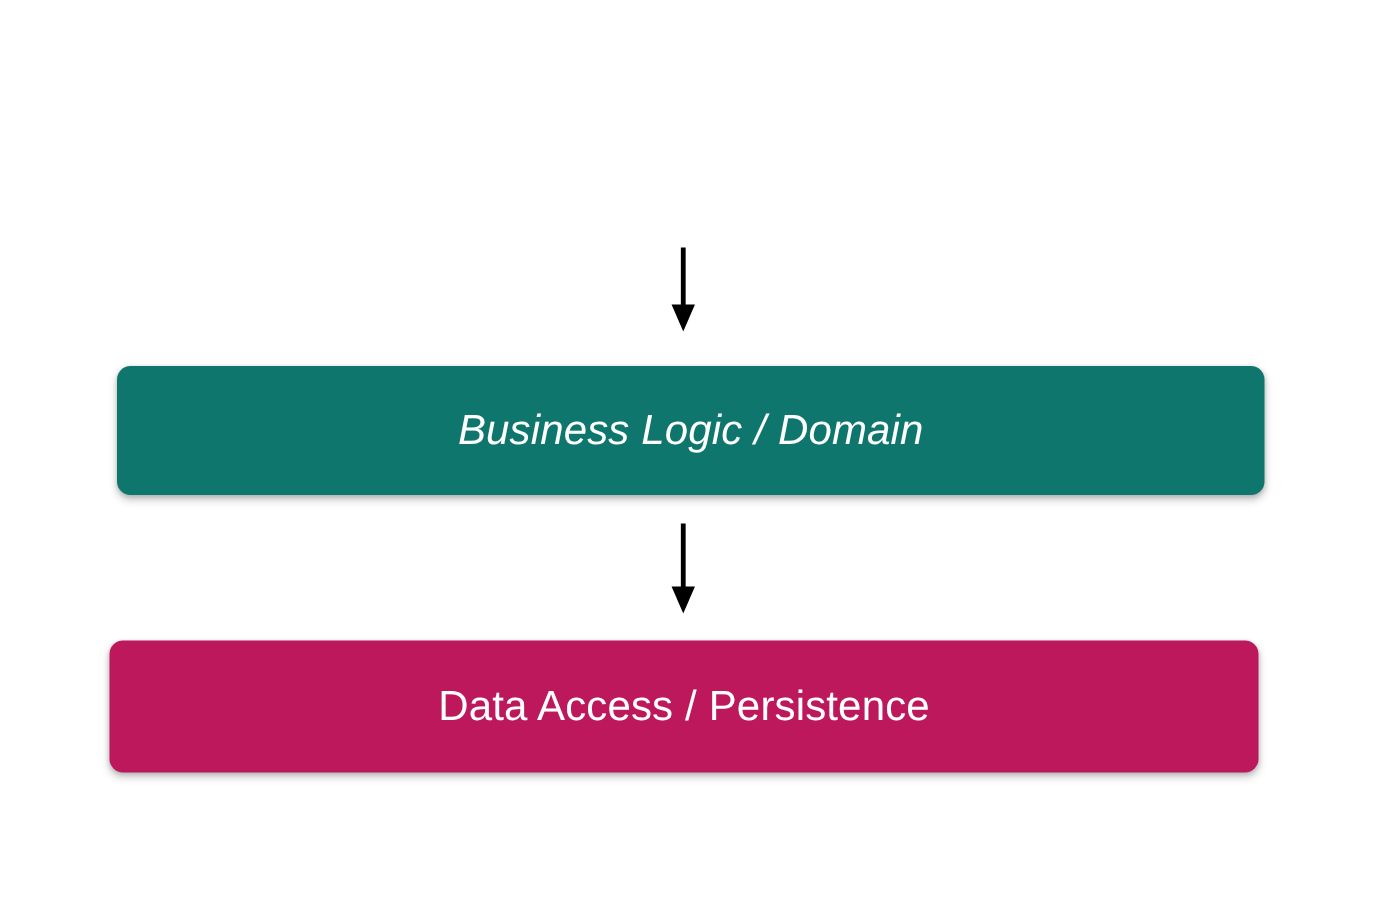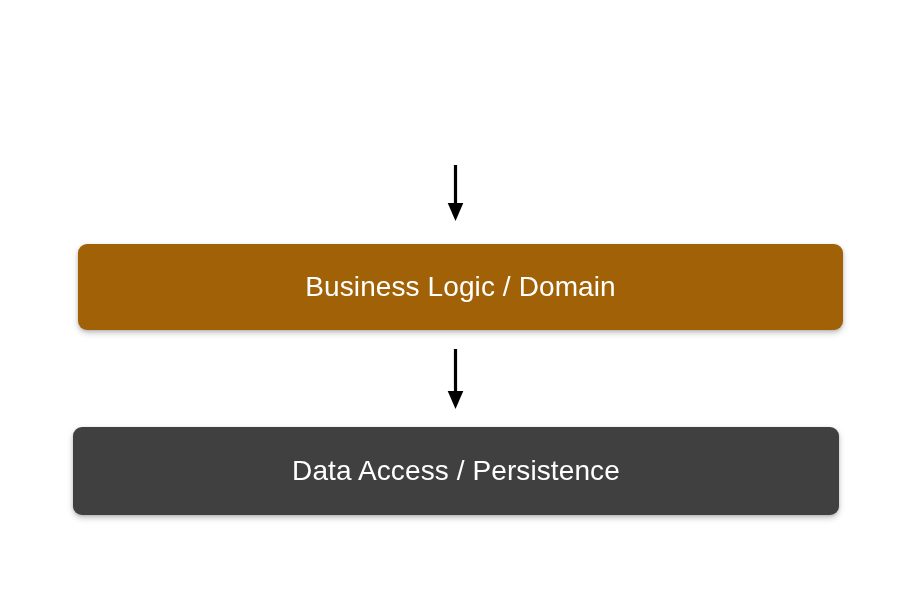--- a/index.html
+++ b/index.html
@@ -80,26 +80,26 @@
 <body>
 
 <div id="diagram-canvas">
 
 
   <svg class="flow-arrow" id="arrow-presentation-to-business" viewBox="0 0 62 60" xmlns="http://www.w3.org/2000/svg">
     <line x1="30.5" y1="2" x2="30.5" y2="42" stroke="#000000" stroke-width="3.2"></line>
     <polygon points="30.5,58 22.7,40 38.3,40" fill="#000000"></polygon>
   </svg>
 
-  <div class="layer-box" id="box-business-logic" style="background:#a16207;">
+  <div class="layer-box" id="box-business-logic" style="background:#0f766e;font-style:italic;">
     <span class="layer-label">Business Logic / Domain</span>
   </div>
 
   <svg class="flow-arrow" id="arrow-business-to-data" viewBox="0 0 62 64" xmlns="http://www.w3.org/2000/svg">
     <line x1="30.5" y1="2" x2="30.5" y2="45" stroke="#000000" stroke-width="3.2"></line>
     <polygon points="30.5,62 22.7,44 38.3,44" fill="#000000"></polygon>
   </svg>
 
-  <div class="layer-box" id="box-data-access" style="background:#404040;">
+  <div class="layer-box" id="box-data-access" style="background:#be185d;">
     <span class="layer-label">Data Access / Persistence</span>
   </div>
 
 </div>
 
 </body></html>

